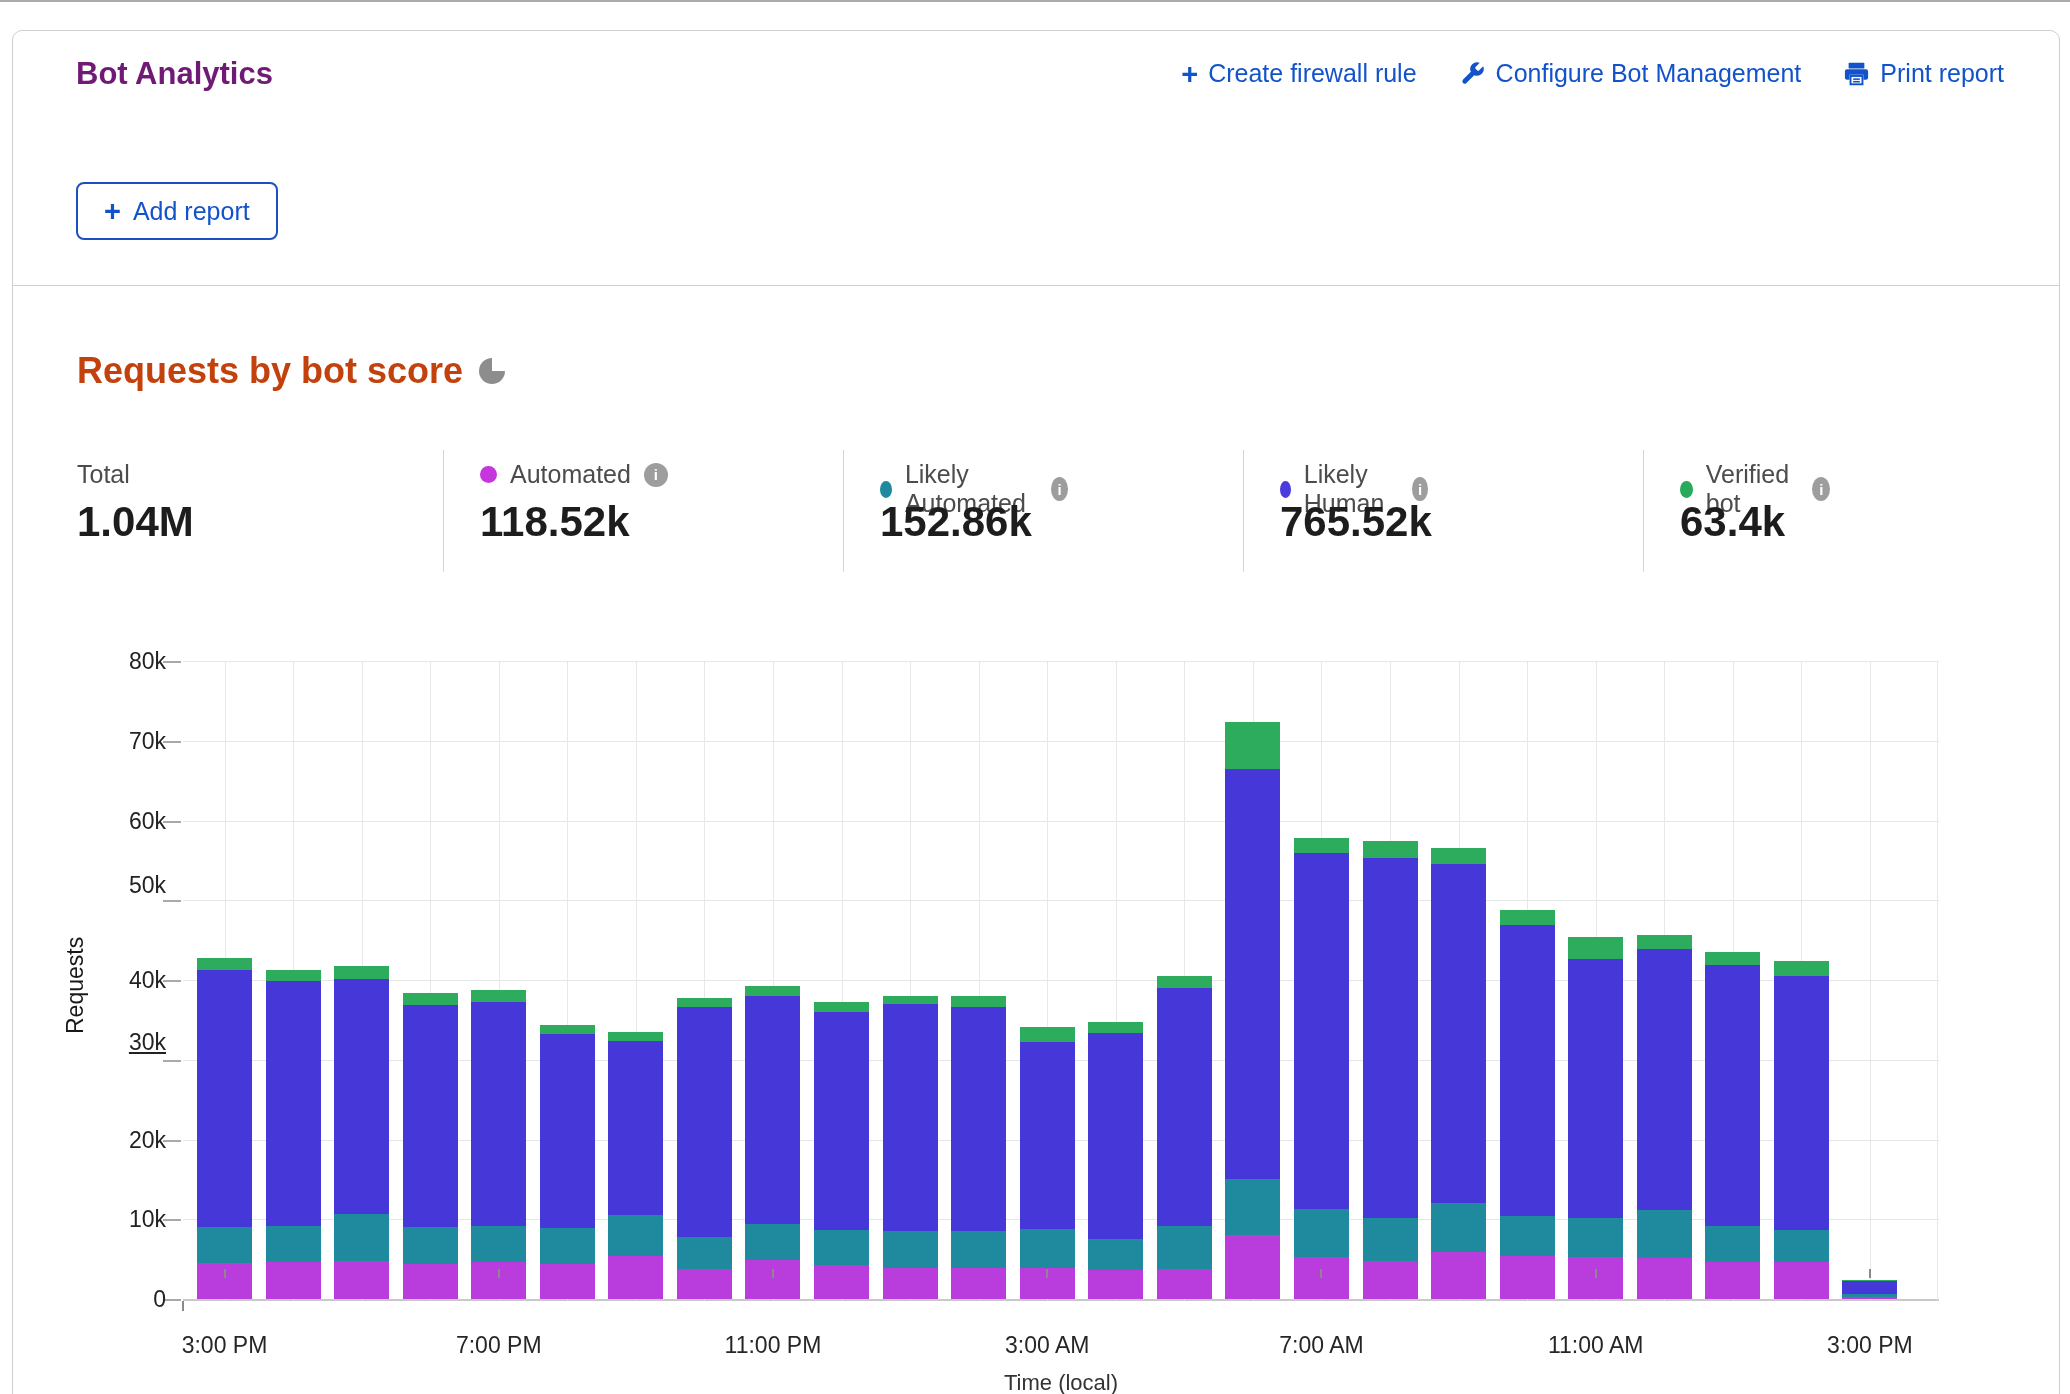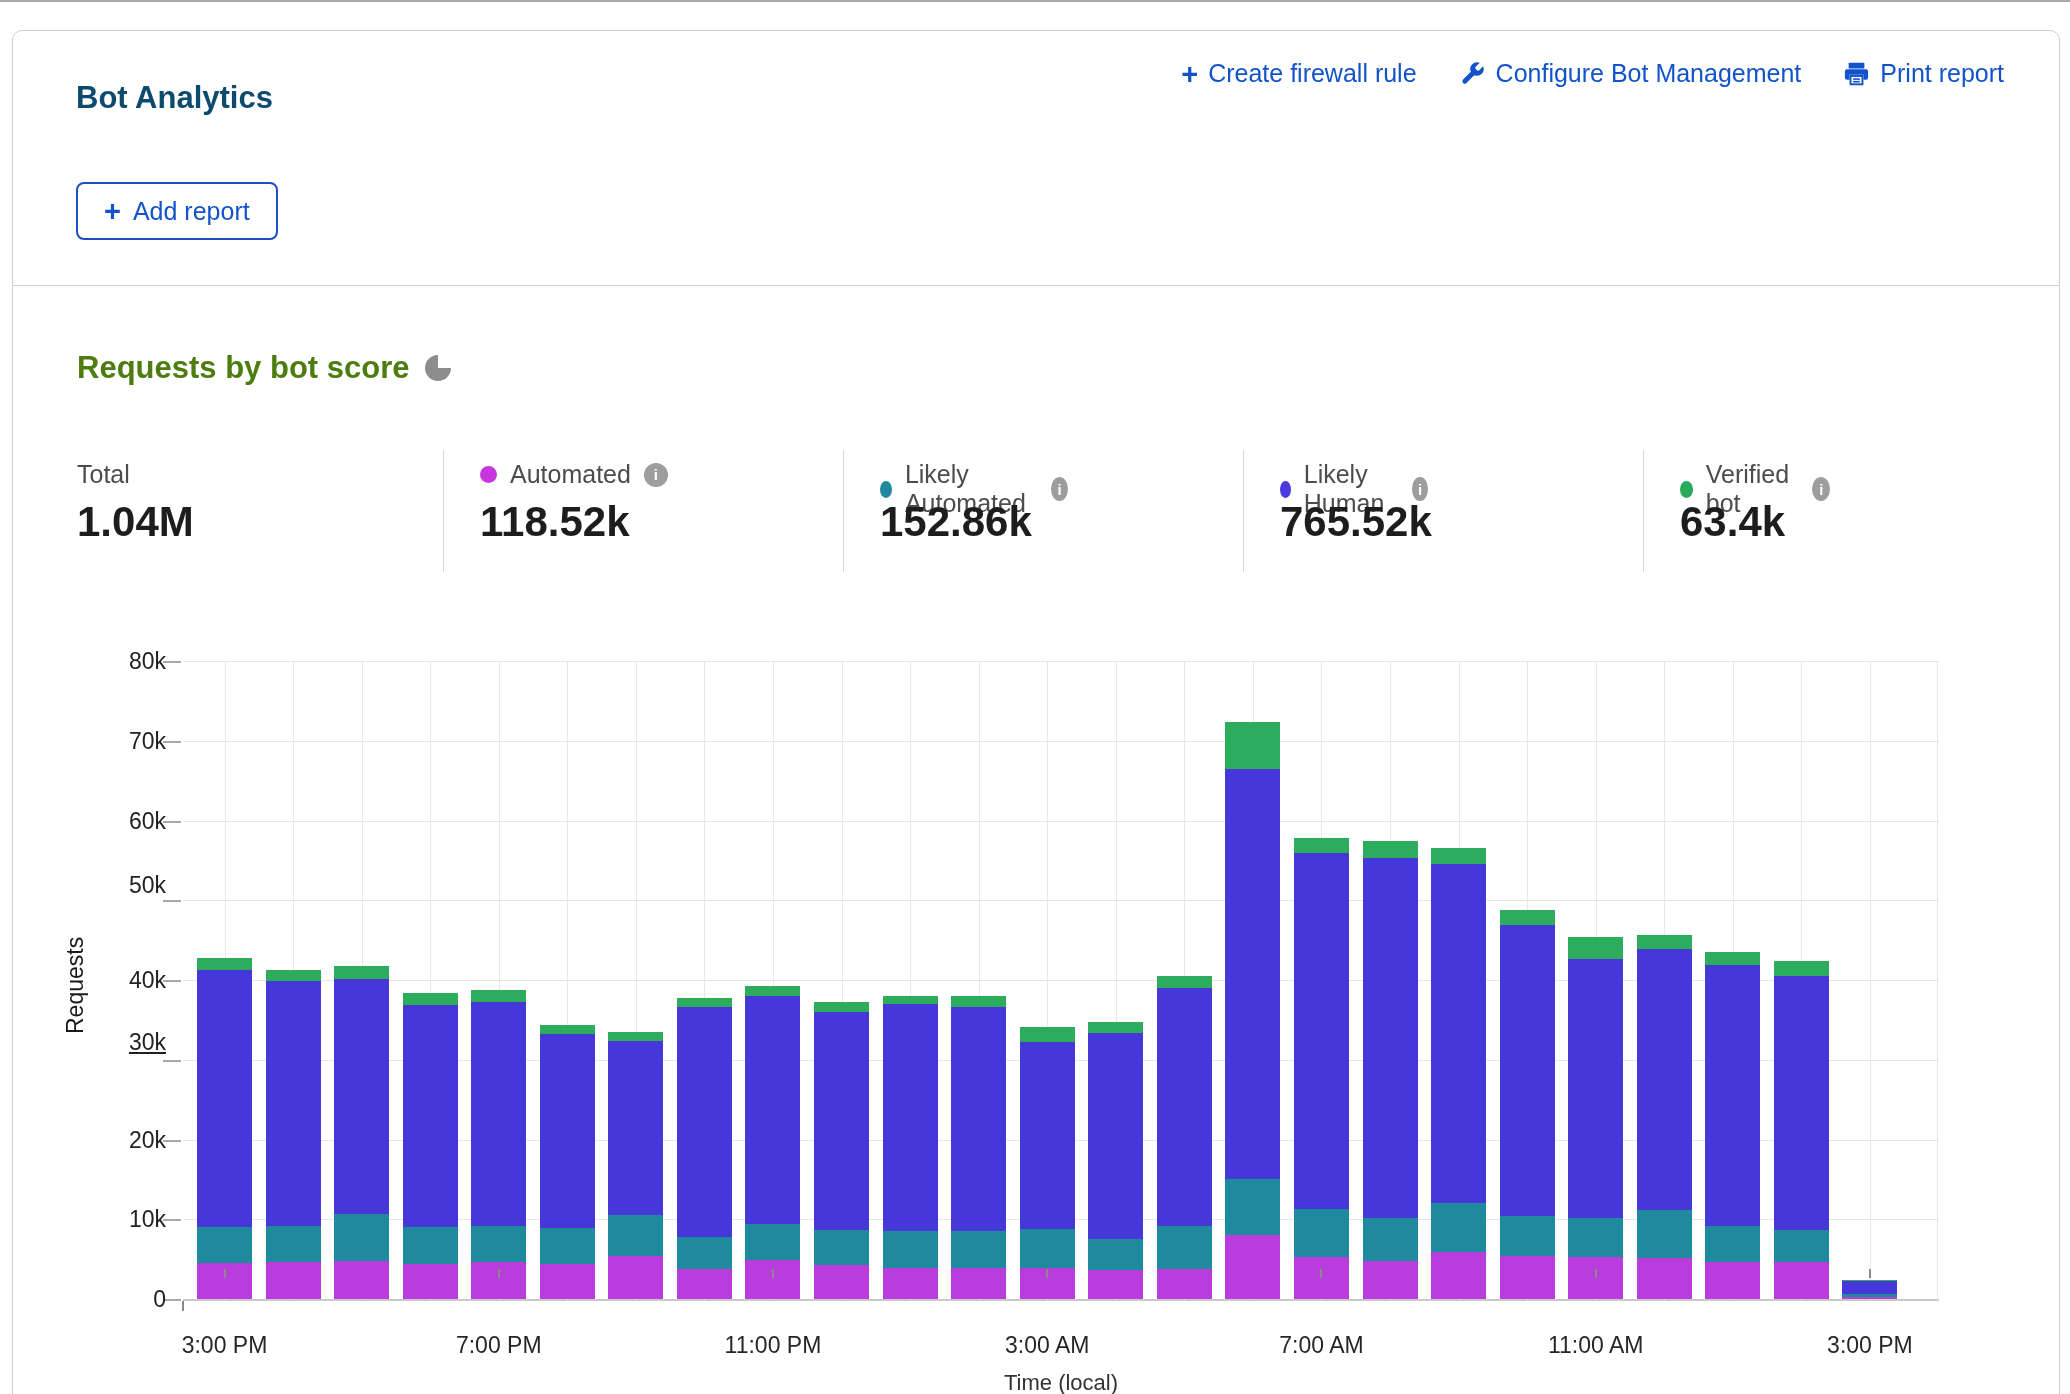--- a/index.html
+++ b/index.html
@@ -8,39 +8,39 @@
     position:relative; width:2070px; height:1394px; overflow:hidden;
     font-family:"Liberation Sans", sans-serif; background:#fff;
   }
   #top-line { position:absolute; left:0; top:0; width:2070px; height:2px; background:#ababab; }
   #card {
     position:absolute; left:12px; top:30px; width:2048px; height:1400px;
     background:#fff; border:1.5px solid #cfcfcf; border-radius:10px;
   }
   
   #header { position:absolute; left:12px; top:30px; width:2048px; height:255px; }
-  .page-title { position:absolute; left:64px; top:26px; font-size:31px; font-weight:700; color:#0c4a6e;margin-top:24px; }
+  .page-title { position:absolute; left:64px; top:26px; font-size:31px; font-weight:700; color:#701a75; }
   .header-actions { position:absolute; top:29px; right:56px; display:flex; align-items:center; gap:42px; }
   .action-link { display:flex; align-items:center; gap:10px; color:#1253cb; font-size:25px; cursor:pointer; text-decoration:none; }
   .plus-glyph { font-size:29px; font-weight:700; line-height:26px; }
   .btn-add-filter {
     position:absolute; left:64px; top:152px; height:58px; padding:0 26px;
     display:flex; align-items:center; gap:12px; background:#fff;
     border:2px solid #1e4fc2; border-radius:8px; color:#1253cb; font-size:25px; cursor:pointer;
   }
   .dropdown {
     position:absolute; left:1688px; top:146px; width:312px; height:66px;
     border:1.5px solid #9e9e9e; border-radius:8px; background:#fff;
     display:flex; align-items:center; padding:0 24px; font-size:26px; color:#3a3a3a; cursor:pointer;
   }
   .chevron-down { margin-left:auto; width:0; height:0; border-left:9px solid transparent; border-right:9px solid transparent; border-top:11px solid #4a4a4a; }
   #header-divider { position:absolute; left:13px; top:285px; width:2046px; height:1px; background:#cfcfcf; }
   
   #section-head { position:absolute; left:77px; top:350px; display:flex; align-items:center; gap:16px; }
-  .section-title { font-size:31px; font-weight:700; color:#4d7c0f;text-align:center; }
+  .section-title { font-size:36px; font-weight:700; color:#c2410c;text-align:center; }
   .pie-icon { width:26px; height:26px; border-radius:50%;
     background:conic-gradient(#ffffff 0deg 88deg, #8d8d8d 92deg 360deg); }
   
   #stats { position:absolute; left:0; top:448px; width:1678px; height:150px; }
   .stat-col { position:absolute; top:0; }
   .stat-label-row { position:absolute; top:12px; display:flex; align-items:center; gap:13px; }
   .stat-dot { width:17px; height:17px; border-radius:50%; }
   .stat-label { font-size:25px; color:#4c4c4c; }
   .info-icon { width:24px; height:24px; border-radius:50%; background:#9d9d9d; color:#fff;
     font-size:15px; font-weight:700; display:flex; align-items:center; justify-content:center; cursor:pointer; }

